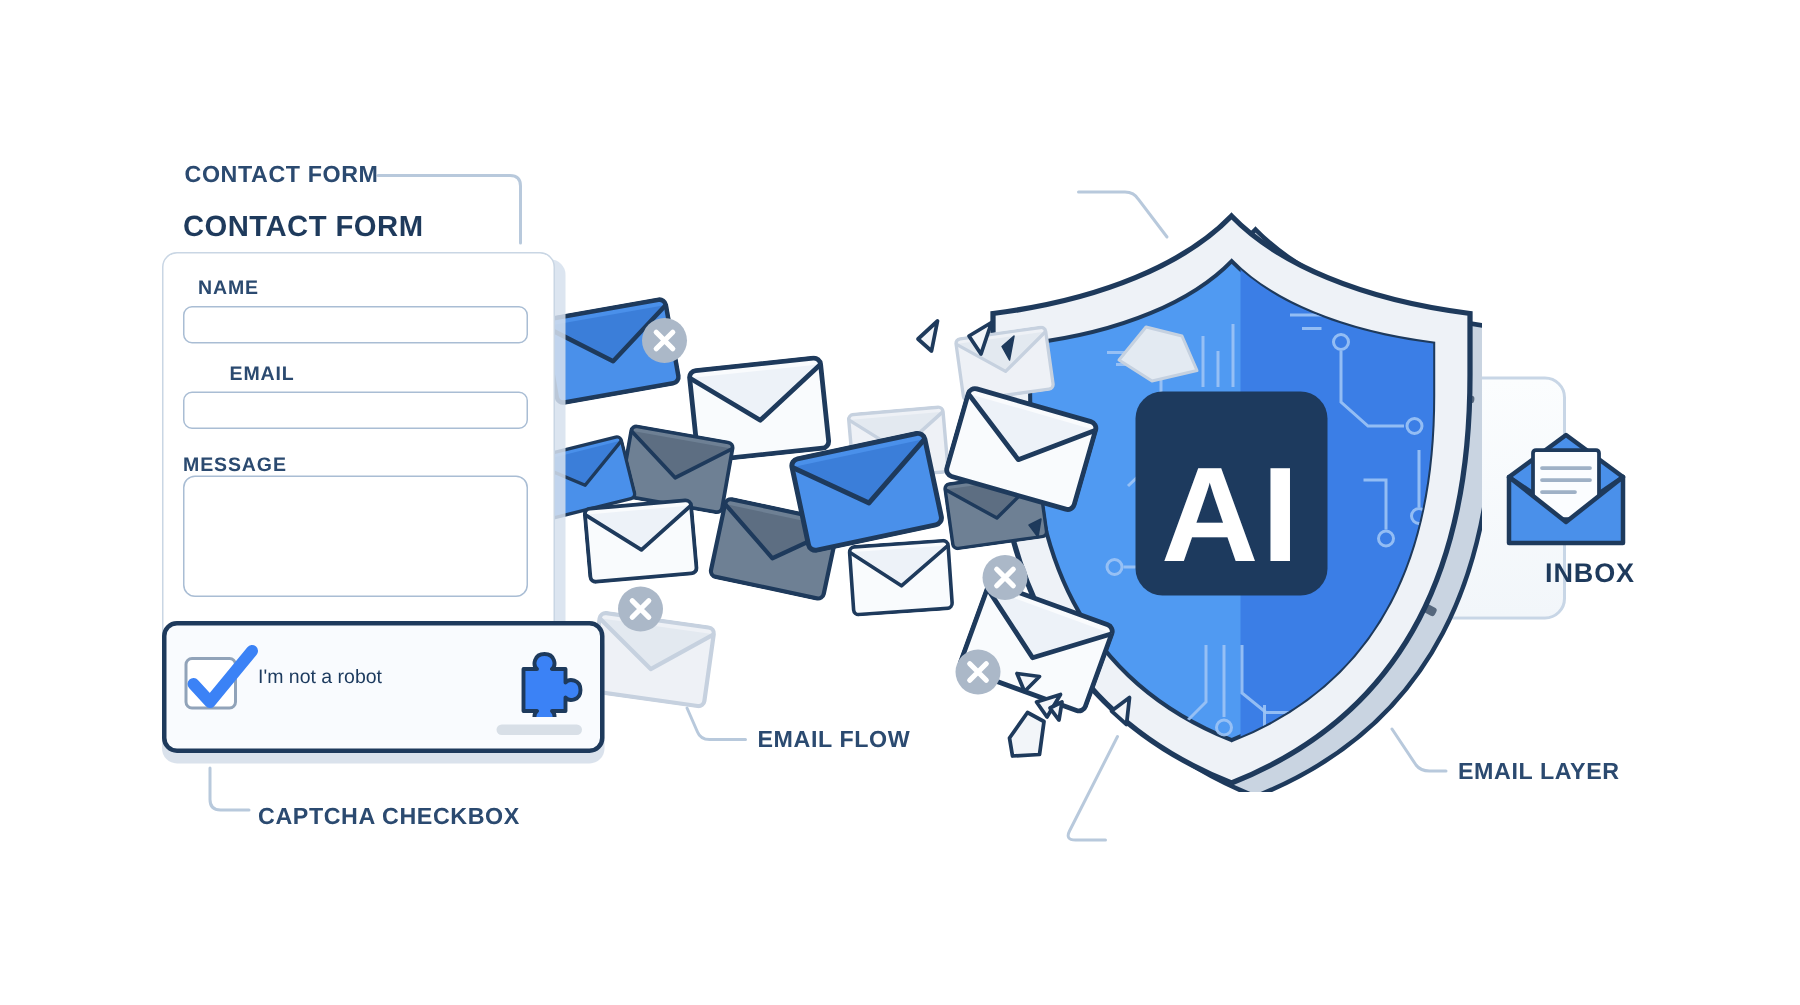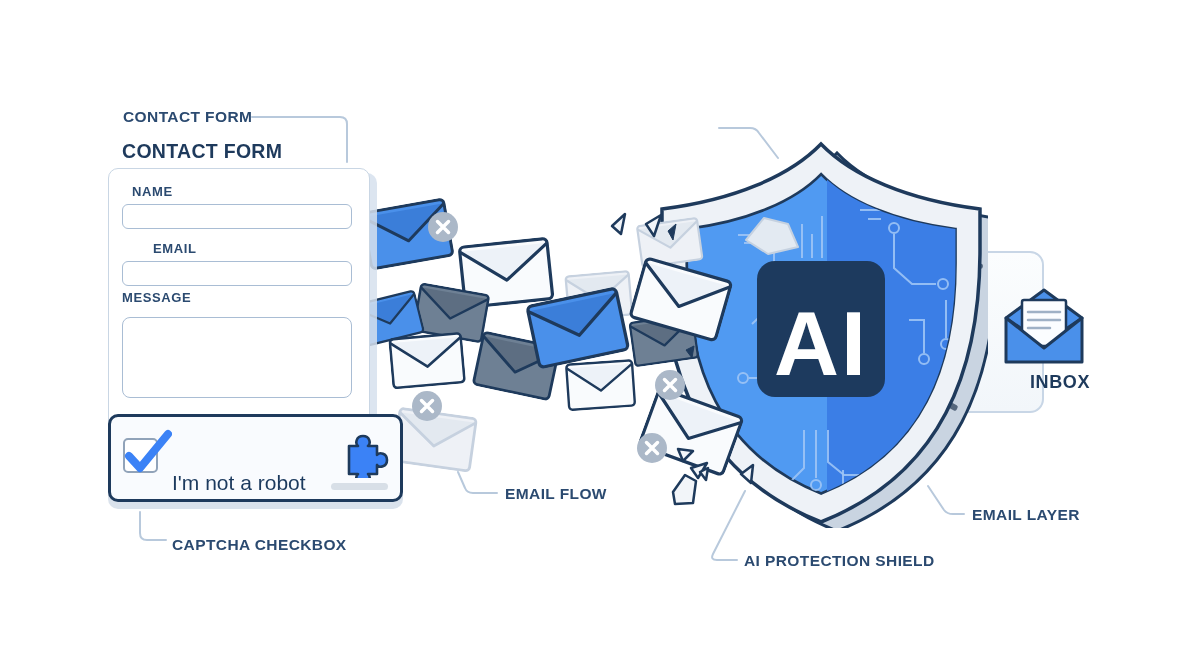--- a/index.html
+++ b/index.html
@@ -33,21 +33,21 @@
   
   .captcha{
     left:108px;top:414px;width:295px;height:88px;background:#f9fbfe;
     border:3px solid #1e3a5c;border-radius:10px;box-sizing:border-box;
     box-shadow:0 7px 0 rgba(202,214,228,.7);
   }
   .checkbox{
     left:123px;top:438px;width:35px;height:35px;background:#fff;
     border:2.5px solid #91a3b9;border-radius:5px;box-sizing:border-box;cursor:pointer;
   }
-  .captcha-label{left:172px;top:471px;font-size:21px;font-weight:500;color:#1c3a5e;white-space:nowrap;}
+  .captcha-label{left:172px;top:443px;font-size:13px;font-weight:500;color:#1c3a5e;white-space:nowrap;}
   .puzzle-bar{left:331px;top:483px;width:57px;height:7px;border-radius:3.5px;background:#d8dfe7;}
   
   .email-panel{
     left:948px;top:251px;width:96px;height:162px;
     border:2px solid #c8d6e6;border-radius:14px;box-sizing:border-box;
     background:linear-gradient(180deg,#fbfdfe,#f2f6fa);
   }
   
   .ai-text{
     left:757px;top:261px;width:128px;height:167px;display:flex;align-items:center;justify-content:center;
@@ -177,21 +177,21 @@
 
   <div class="abs ai-text">AI</div>
 
   <div class="abs form-heading">CONTACT FORM</div>
   <div class="abs card"></div>
 
   <div class="abs field-label" style="left:132px;top:184px;">NAME</div>
   <input class="tin" style="top: 204px;" placeholder="">
   <div class="abs field-label" style="left:122px;top:241px;margin-left:31px;">EMAIL</div>
   <input class="tin" style="top: 261px;" placeholder="">
-  <div class="abs field-label" style="left:122px;top:290px;">MESSAGE</div>
+  <div class="abs field-label" style="left:122px;top:302px;">MESSAGE</div>
   <textarea class="tin" style="top: 317px;" placeholder=""></textarea>
 
   <div class="abs captcha"></div>
   <div class="abs checkbox"></div>
   <svg class="abs" style="left:118px;top:424px;" width="54" height="52" viewBox="0 0 54 52">
     <polyline points="11,32 22,44 50,10" fill="none" stroke="#3b82f6" stroke-width="8" stroke-linecap="round" stroke-linejoin="round"></polyline>
   </svg>
   <div class="abs captcha-label">I'm not a robot</div>
   <svg class="abs" style="left:339px;top:428px;" width="50" height="50" viewBox="0 0 50 50">
     <path d="M10,18 h9 c-3,-2.5 -2,-10 5,-10 c7,0 8,7.5 5,10 h9 v9 c2.5,-3 10,-2 10,5 c0,7 -7.5,8 -10,5 v9 h-9 c3,2.5 2,10 -5,10 c-7,0 -8,-7.5 -5,-10 h-9 z" fill="#3b82f6" stroke="#1e3a5c" stroke-width="2.6" stroke-linejoin="round"></path>
@@ -203,21 +203,20 @@
     <path class="connector" d="M719,128 H750 Q756,128 759,133 L778,158"></path>
     <path class="connector" d="M140,512 V533 Q140,540 147,540 H166"></path>
     <path class="connector" d="M458,472 L465,488 Q467,493 473,493 H497"></path>
     <path class="connector" d="M745,491 L713,554 Q710,560 717,560 H737"></path>
     <path class="connector" d="M928,486 L944,510 Q947,514 953,514 H964"></path>
   </svg>
 
   <div class="abs ann" style="left:123px;top:108px;">CONTACT FORM</div>
   <div class="abs ann" style="left:505px;top:485px;">EMAIL FLOW</div>
   <div class="abs ann" style="left:172px;top:536px;">CAPTCHA CHECKBOX</div>
-  <div class="abs ann" style="left:744px;top:552px;">AI PROTECTION SHIELD</div>
   <div class="abs ann" style="left:972px;top:506px;">EMAIL LAYER</div>
 
   <svg class="abs" style="left:998px;top:276px;" width="92" height="92" viewBox="0 0 92 92">
     <polygon points="8,42 46,14 84,42 46,68" fill="#4a90ea" stroke="#1e3a5c" stroke-width="3" stroke-linejoin="round"></polygon>
     <rect x="24" y="24" width="44" height="46" rx="2" fill="#fbfdff" stroke="#1e3a5c" stroke-width="2.5"></rect>
     <path d="M30,36 H62 M30,44 H62 M30,52 H52" stroke="#9fb1c6" stroke-width="2.5" stroke-linecap="round"></path>
     <path d="M8,42 L46,72 L84,42 L84,86 L8,86 Z" fill="#4a90ea" stroke="#1e3a5c" stroke-width="3" stroke-linejoin="round"></path>
   </svg>
   <div class="abs inbox-label">INBOX</div>
 

